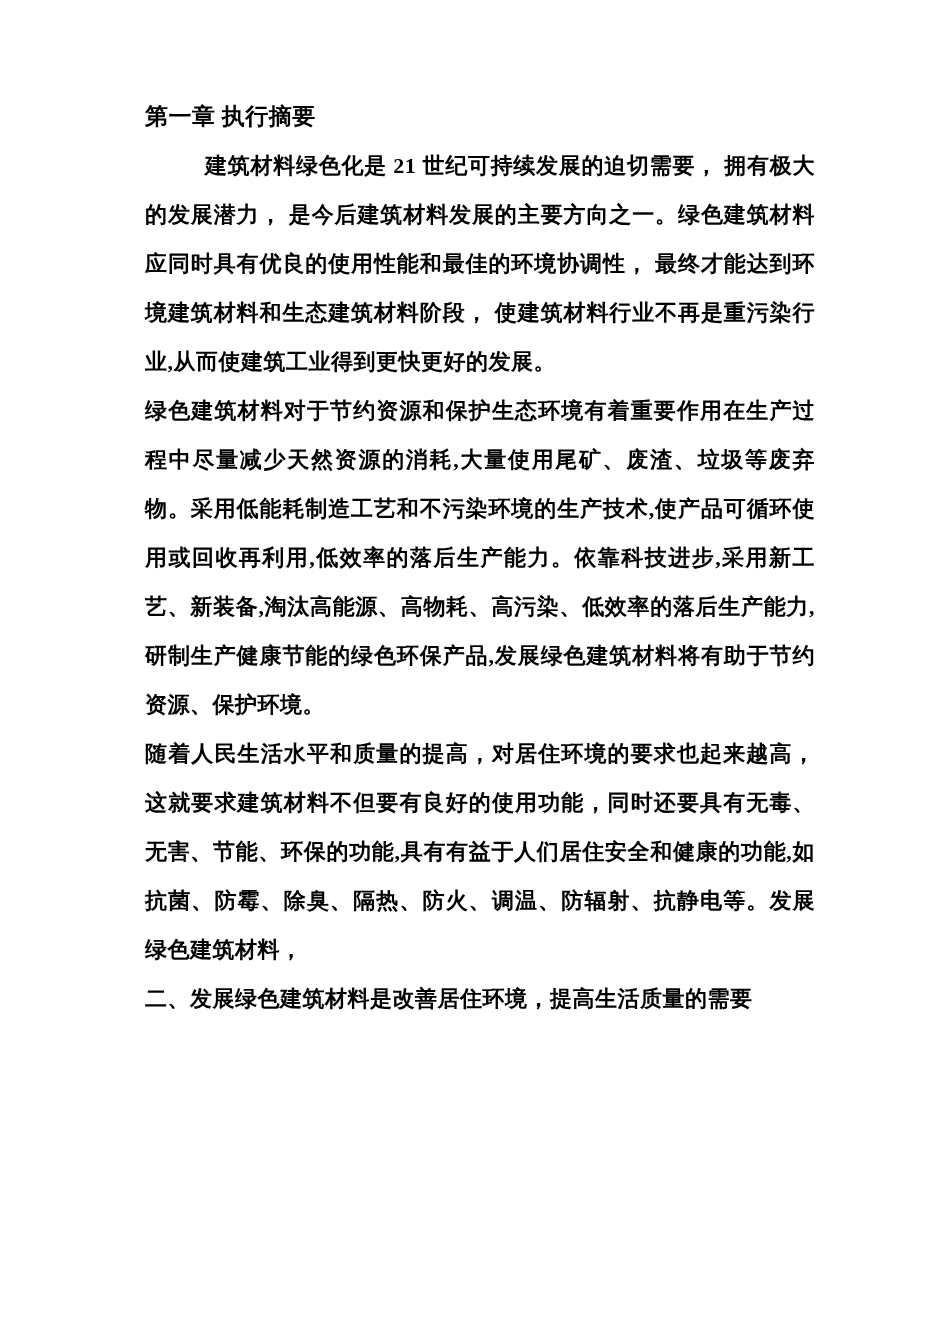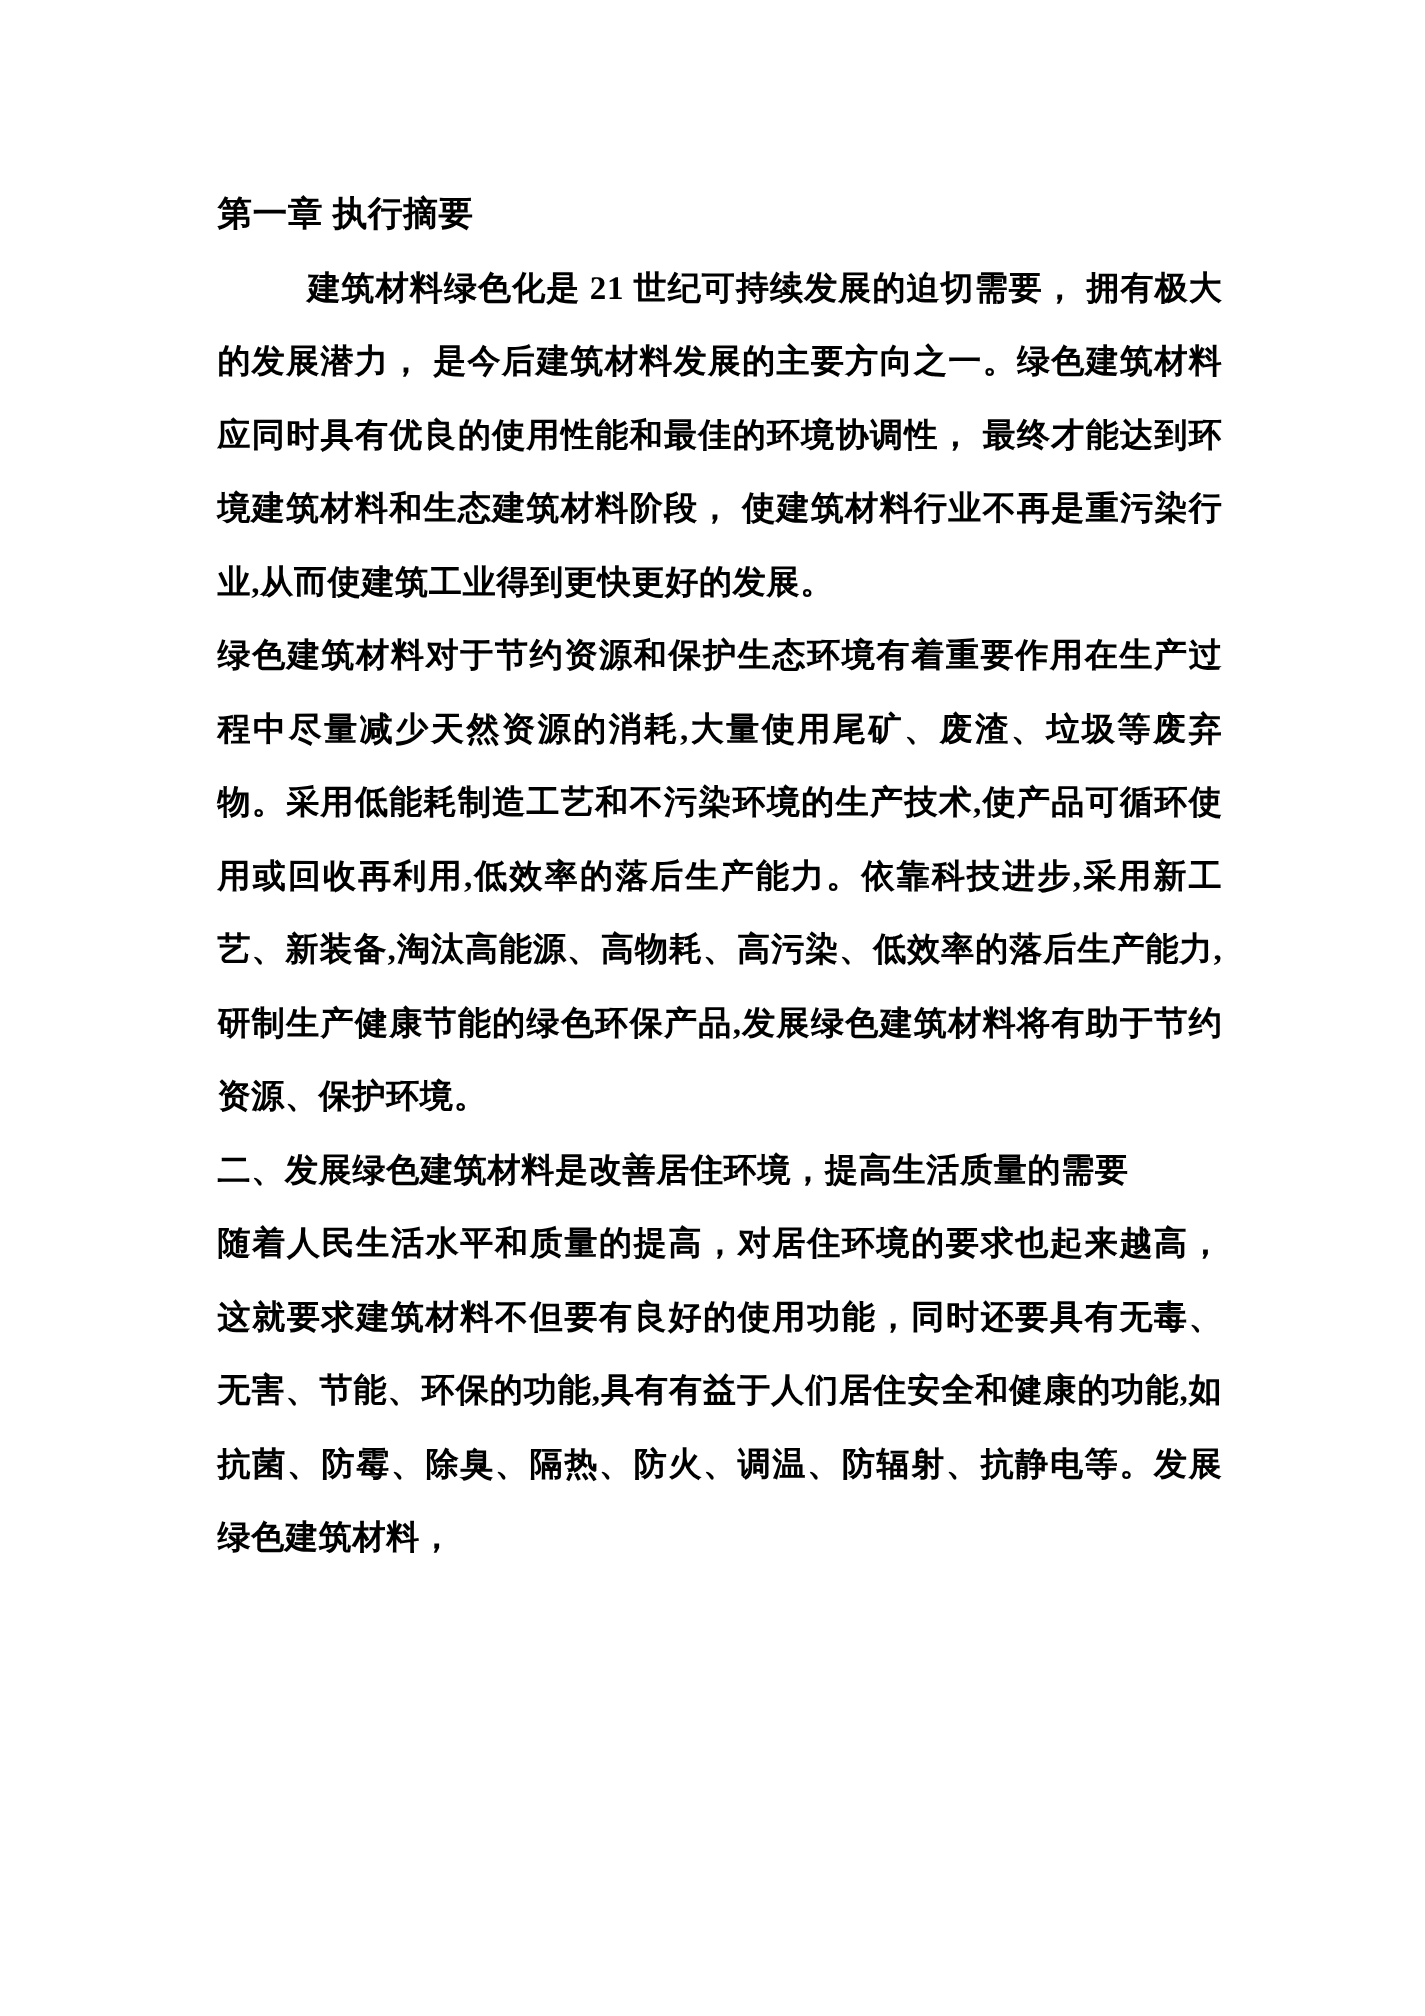--- a/index.html
+++ b/index.html
@@ -11,21 +11,21 @@
     width: 950px;
     height: 1344px;
     font-family: "Liberation Serif", "DejaVu Serif", serif;
     color: #000000;
     overflow: hidden;
   }
   .page {
     box-sizing: border-box;
     width: 950px;
     height: 1344px;
-    padding: 118px 135px 40px 145px;
+    padding: 92px 135px 40px 145px;
     background: #ffffff;
   }
   .chapter {
     font-size: 23px;
     font-weight: bold;
     line-height: 49px;
     margin: 0;
     letter-spacing: 0.5px;
   }
   .para {
@@ -45,16 +45,16 @@
 
 <div class="page">
   <h1 class="chapter">第一章 执行摘要</h1>
 
   <p class="para indent">建筑材料绿色化是 21 世纪可持续发展的迫切需要， 拥有极大的发展潜力， 是今后建筑材料发展的主要方向之一。绿色建筑材料应同时具有优良的使用性能和最佳的环境协调性， 最终才能达到环境建筑材料和生态建筑材料阶段， 使建筑材料行业不再是重污染行业,从而使建筑工业得到更快更好的发展。</p>
 
 
 
   <p class="para">绿色建筑材料对于节约资源和保护生态环境有着重要作用在生产过程中尽量减少天然资源的消耗,大量使用尾矿、废渣、垃圾等废弃物。采用低能耗制造工艺和不污染环境的生产技术,使产品可循环使用或回收再利用,低效率的落后生产能力。依靠科技进步,采用新工艺、新装备,淘汰高能源、高物耗、高污染、低效率的落后生产能力,研制生产健康节能的绿色环保产品,发展绿色建筑材料将有助于节约资源、保护环境。</p>
 
+  <p class="para">随着人民生活水平和质量的提高，对居住环境的要求也起来越高，这就要求建筑材料不但要有良好的使用功能，同时还要具有无毒、无害、节能、环保的功能,具有有益于人们居住安全和健康的功能,如抗菌、防霉、除臭、隔热、防火、调温、防辐射、抗静电等。发展绿色建筑材料，</p>
+
   <p class="para">二、发展绿色建筑材料是改善居住环境，提高生活质量的需要</p>
-
-  <p class="para">随着人民生活水平和质量的提高，对居住环境的要求也起来越高，这就要求建筑材料不但要有良好的使用功能，同时还要具有无毒、无害、节能、环保的功能,具有有益于人们居住安全和健康的功能,如抗菌、防霉、除臭、隔热、防火、调温、防辐射、抗静电等。发展绿色建筑材料，</p>
 </div>
 
 </body></html>

